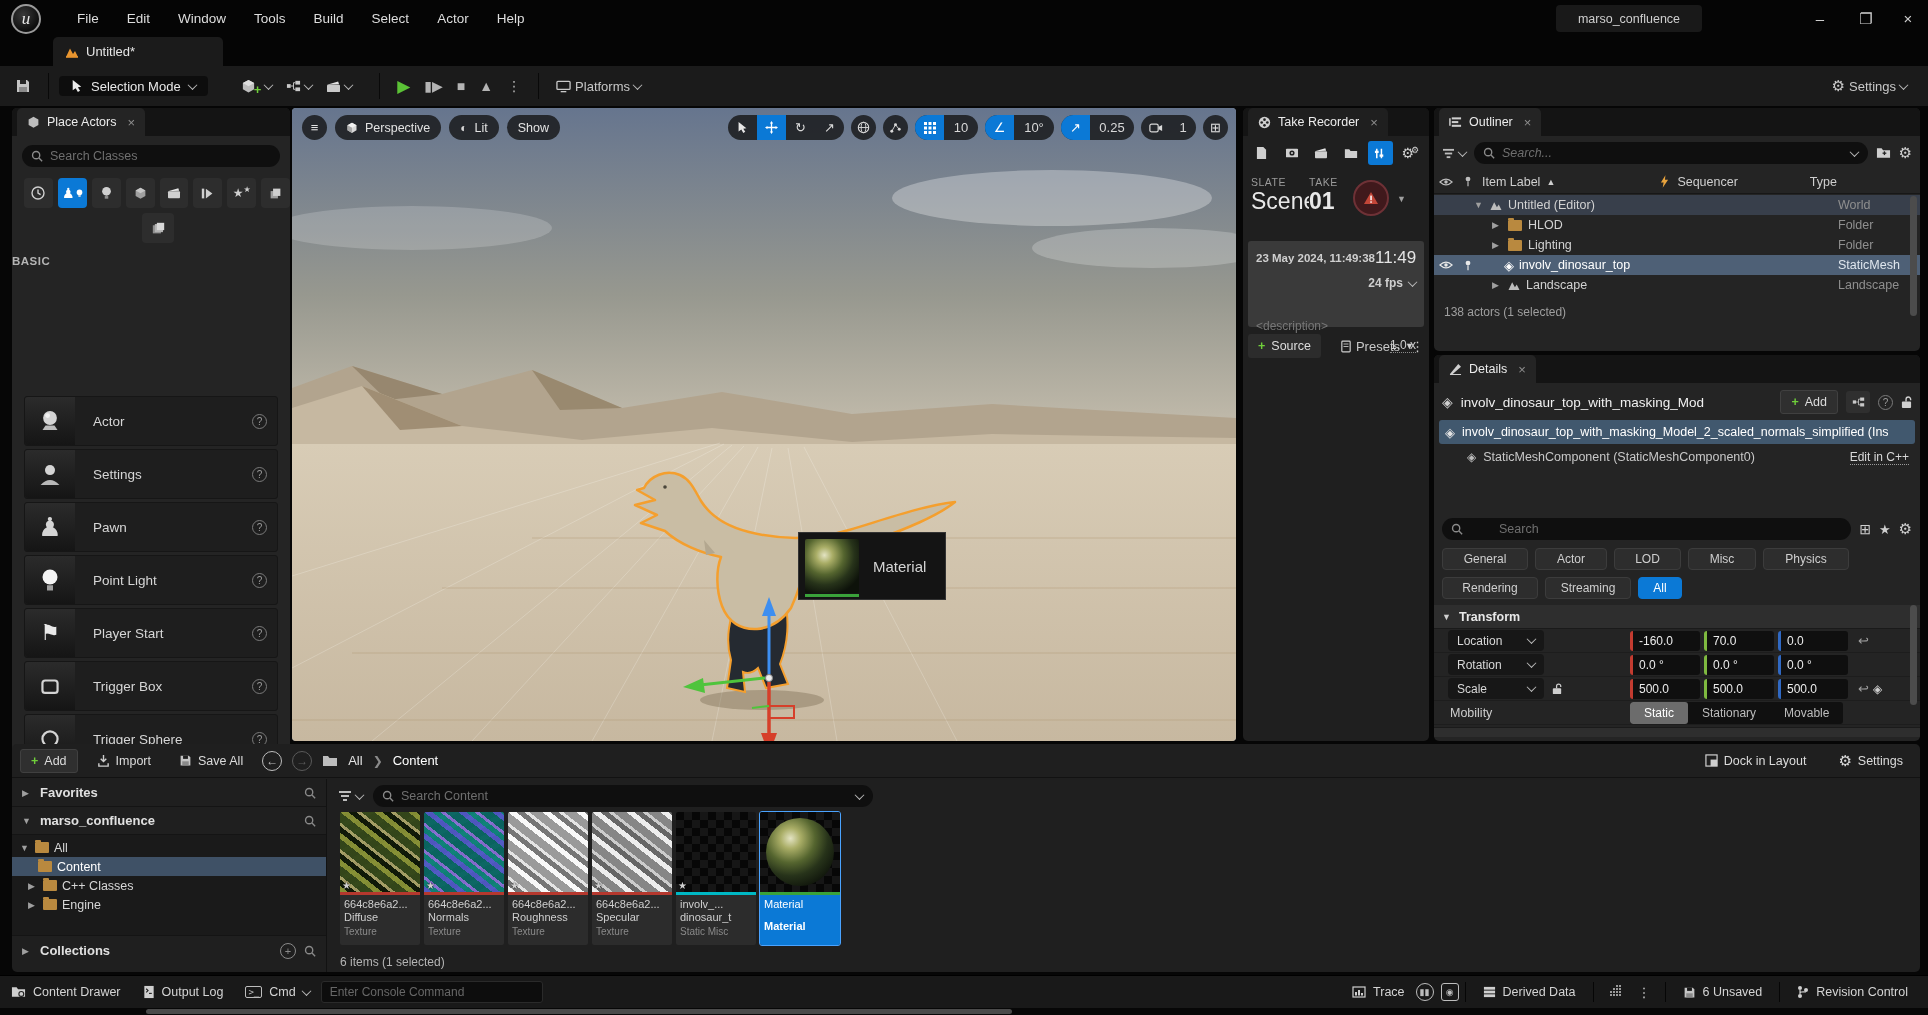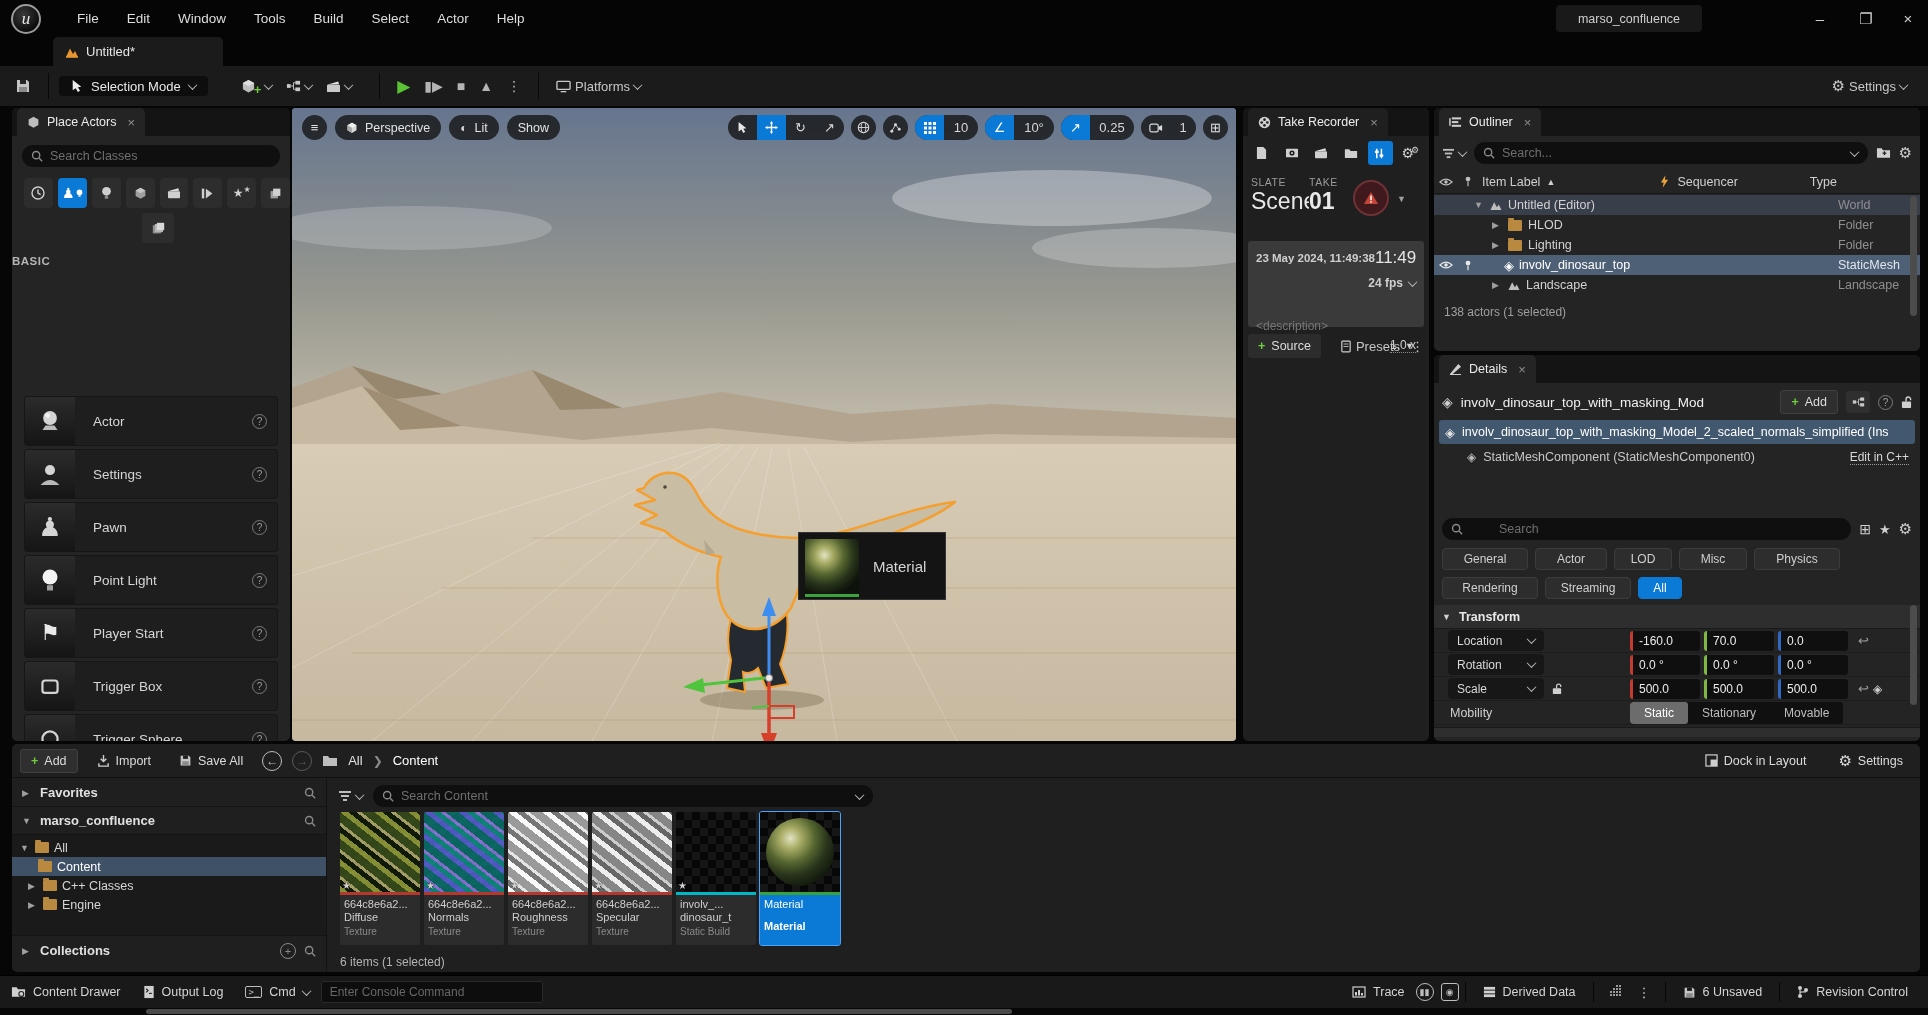--- a/index.html
+++ b/index.html
@@ -190,21 +190,21 @@
       <span>Platforms</span>
       <span class="chev"></span>
     </div>
     <div class="tb-ic" style="position:absolute;right:14px;">
       <span style="font-size:15px;color:#c9c9c9;">⚙</span>
       <span>Settings</span>
       <span class="chev"></span>
     </div>
   </div>
 
-  <div class="panel" style="left:12px;top:108px;width:278px;height:633px;">
+  <div class="panel" style="left:12px;top:108px;width:278px;height:748px;">
     <div class="tabstrip">
       <div class="ptab">
         <svg width="13" height="13" viewBox="0 0 16 16">
             <path d="M8,1 L14,4.3 L14,11 L8,14.5 L2,11 L2,4.3 Z" fill="#bdbdbd"></path>
           </svg>
         <span>Place Actors</span>
         <span class="x">×</span>
       </div>
     </div>
     <div style="padding:9px 10px 0 10px;">
@@ -620,21 +620,21 @@
     </div>
     <div class="f" style="padding:6px 8px;gap:8px;">
       <span class="ib">
           <svg width="13" height="11" viewBox="0 0 14 12">
             <rect x="1" y="1" width="12" height="2" fill="#bdbdbd"></rect>
             <rect x="3" y="5" width="8" height="2" fill="#bdbdbd"></rect>
             <rect x="5" y="9" width="4" height="2" fill="#bdbdbd"></rect>
           </svg>
           <span class="chev" style="margin-left:4px;"></span>
         </span>
-      <div class="searchpill" style="flex:1;justify-content:flex-start;position:relative;">
+      <div class="searchpill" style="flex:1;justify-content:flex-start;position:relative;font-style:italic;">
         <svg width="12" height="12" viewBox="0 0 14 14">
             <circle cx="6" cy="6" r="4.2" fill="none" stroke="#8a8a8a" stroke-width="1.6"></circle>
             <line x1="9.3" y1="9.3" x2="13" y2="13" stroke="#8a8a8a" stroke-width="1.6"></line>
           </svg>
         <span>Search...</span>
         <span class="chev" style="position:absolute;right:10px;"></span>
       </div>
       <span class="ib">
           <svg width="15" height="12" viewBox="0 0 16 12">
             <path d="M1,1 h5 l1.5,2 H15 v8 H1 Z" fill="#cfcfcf"></path>
@@ -773,21 +773,21 @@
       <span style="font-size:13px;color:#cfcfcf;">★</span>
       <span style="font-size:15px;color:#cfcfcf;">⚙</span>
     </div>
     <div class="f" style="pad: 0;padding:2px 8px;gap:7px;flex-wrap:wrap;">
       <div class="pillbtn" style="width:86px;justify-content:center;">
           <span>General</span>
         </div>
       <div class="pillbtn" style="width:72px;justify-content:center;">
           <span>Actor</span>
         </div>
-      <div class="pillbtn" style="width:58px;justify-content:center;">
+      <div class="pillbtn" style="width:67px;justify-content:center;">
           <span>LOD</span>
         </div>
       <div class="pillbtn" style="width:68px;justify-content:center;">
           <span>Misc</span>
         </div>
       <div class="pillbtn" style="width:86px;justify-content:center;">
           <span>Physics</span>
         </div>
       <div class="pillbtn" style="width:96px;justify-content:center;">
           <span>Rendering</span>
@@ -1033,21 +1033,21 @@
             </div>
         </div>
         <div class="tile" style="left:336px;">
           <div class="thumb th-mesh">
               <span class="star">★</span>
             </div>
           <div class="tbar" style="background:#00b8c4;"></div>
           <div class="tlabel">
               <div>involv_...</div>
               <div>dinosaur_t</div>
-              <div class="ttype">Static Build</div>
+              <div class="ttype">Static Misc</div>
             </div>
         </div>
         <div class="tile" style="left:420px;outline:1px solid #4aa3ff;border-radius:2px;">
           <div class="thumb th-mat">
               <div class="sph"></div>
             </div>
           <div class="tbar" style="background:#3aa23a;"></div>
           <div class="tlabel" style="background:#0b79d6;color:#fff;">
             <div>Material</div>
             <div style="margin-top:9px;font-weight:bold;">Material</div>

